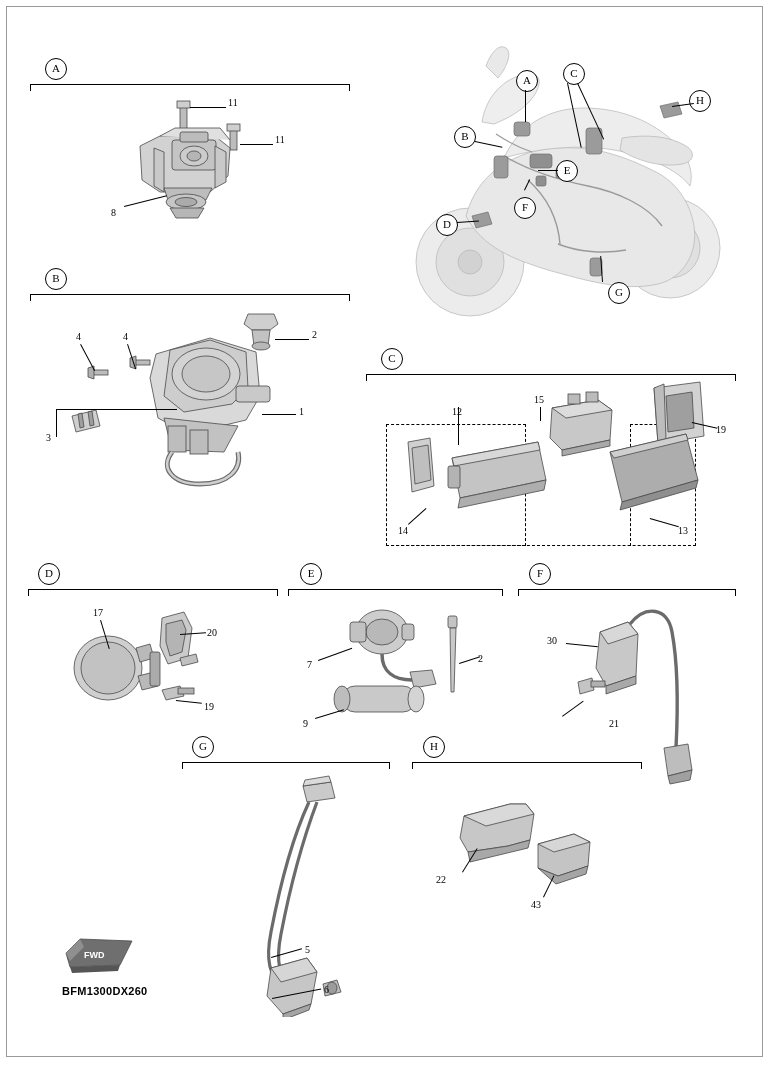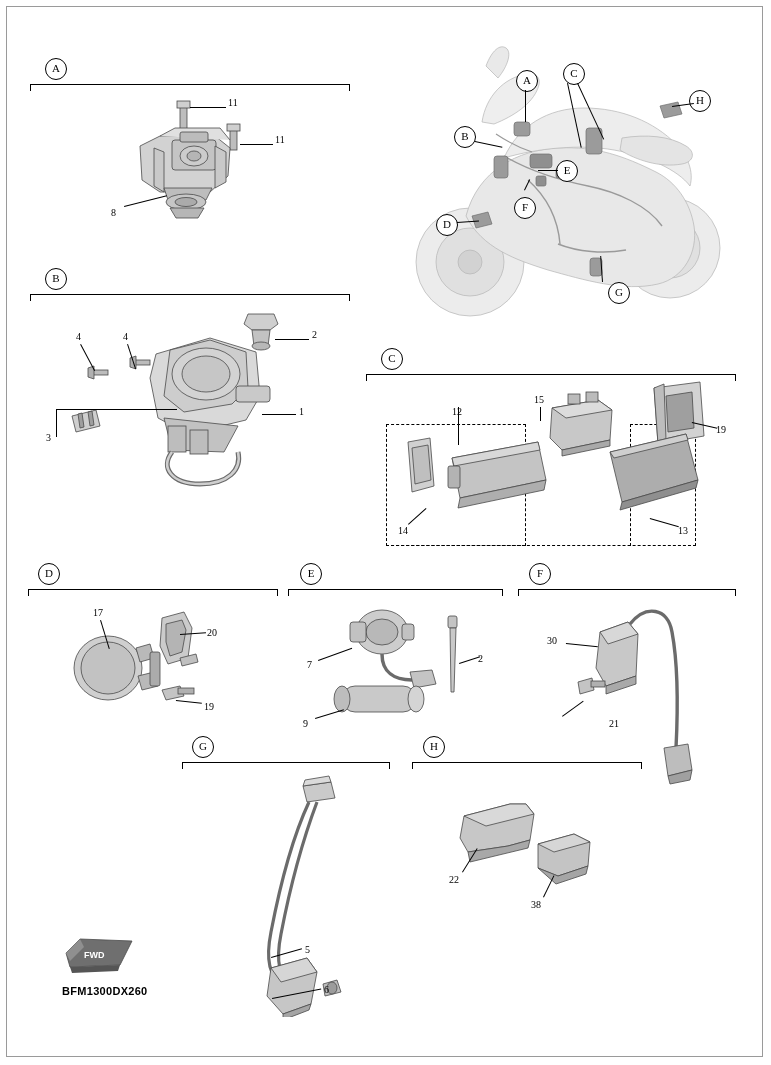--- a/index.html
+++ b/index.html
@@ -389,23 +389,23 @@
       <path d="M14 26 L60 14 L76 14 L84 24 L80 50 L58 56 L18 62 L10 48 Z" fill="#c7c7c7"></path>
       <path d="M14 26 L60 14 L76 14 L84 24 L36 36 Z" fill="#d9d9d9"></path>
       <path d="M18 62 L58 56 L80 50 L78 58 L20 72 Z" fill="#a8a8a8"></path>
 
       <path d="M88 54 L124 44 L140 52 L138 76 L108 86 L88 78 Z" fill="#c4c4c4"></path>
       <path d="M88 54 L124 44 L140 52 L104 62 Z" fill="#d6d6d6"></path>
       <path d="M88 78 L108 86 L138 76 L136 84 L106 94 Z" fill="#a5a5a5"></path>
     </g>
   </svg>
 
-  <div class="num" style="left:449px; top:874px;text-align:right;">22</div>
+  <div class="num" style="left:436px; top:874px;text-align:right;">22</div>
   <div class="lead" style="left:462px; top:872px; width:28px; transform: rotate(-58deg);"></div>
-  <div class="num" style="left:531px; top:899px;">38</div>
+  <div class="num" style="left:531px; top:899px;">43</div>
   <div class="lead" style="left:543px; top:897px; width:24px; transform: rotate(-64deg);"></div>
 
   <svg class="shape" style="left:62px; top:935px;" width="74" height="42" viewBox="0 0 74 42">
     <g>
       <path d="M4 18 L18 4 L70 6 L58 30 L8 32 Z" fill="#6f6f6f" stroke="#4a4a4a" stroke-width="0.8"></path>
       <path d="M4 18 L18 4 L22 12 L8 26 Z" fill="#8f8f8f"></path>
       <path d="M8 32 L58 30 L56 36 L10 38 Z" fill="#555555"></path>
     </g>
   </svg>
   <div class="fwd-label" style="left:84px; top:950px;">FWD</div>

